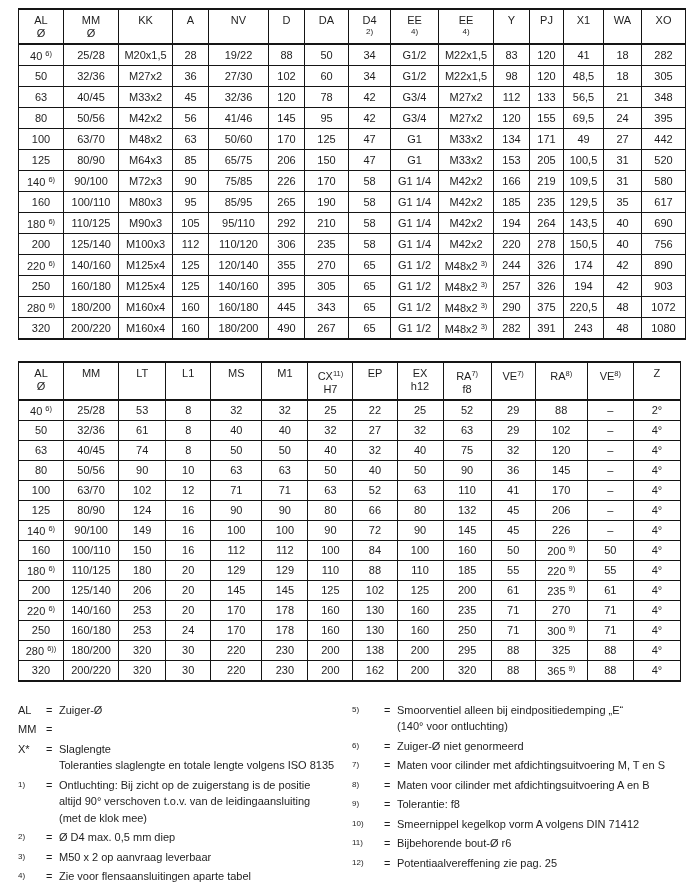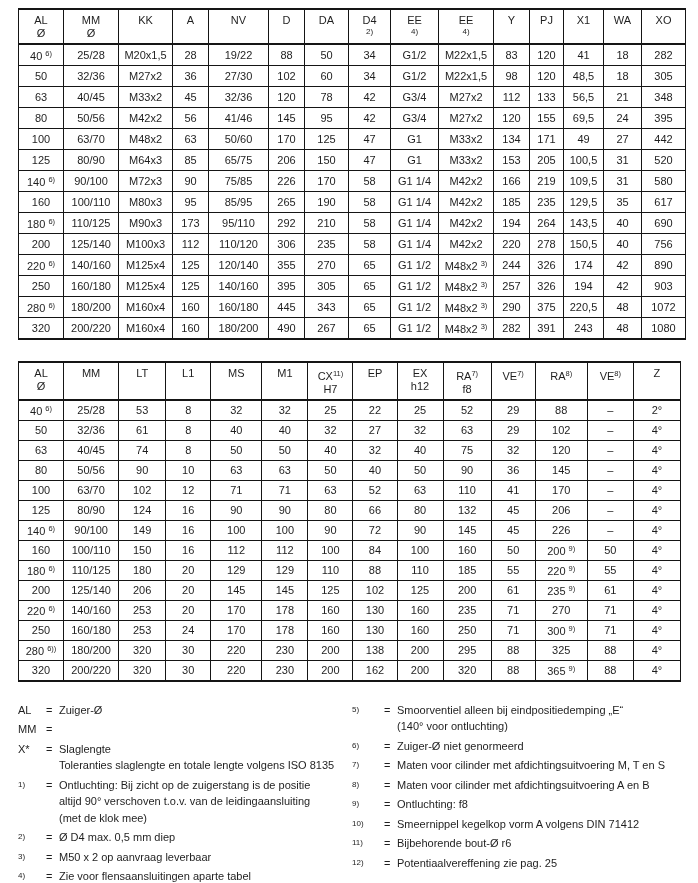--- a/index.html
+++ b/index.html
@@ -276,21 +276,21 @@
           <td>185</td>
           <td>235</td>
           <td>129,5</td>
           <td>35</td>
           <td>617</td>
         </tr>
         <tr>
           <td>180 <span class="sup">6)</span></td>
           <td>110/125</td>
           <td>M90x3</td>
-          <td>173</td>
+          <td>105</td>
           <td>95/110</td>
           <td>292</td>
           <td>210</td>
           <td>58</td>
           <td>G1 1/4</td>
           <td>M42x2</td>
           <td>194</td>
           <td>264</td>
           <td>143,5</td>
           <td>40</td>
@@ -736,21 +736,21 @@
           <span class="fn-text">Maten voor cilinder met afdichtingsuitvoering M, T en S</span>
         </div>
         <div class="fn-item">
           <span class="fn-key sup-key">8)</span>
           <span class="fn-eq">=</span>
           <span class="fn-text">Maten voor cilinder met afdichtingsuitvoering A en B</span>
         </div>
         <div class="fn-item">
           <span class="fn-key sup-key">9)</span>
           <span class="fn-eq">=</span>
-          <span class="fn-text">Ontluchting: f8</span>
+          <span class="fn-text">Tolerantie: f8</span>
         </div>
         <div class="fn-item">
           <span class="fn-key sup-key">10)</span>
           <span class="fn-eq">=</span>
           <span class="fn-text">Smeernippel kegelkop vorm A volgens DIN 71412</span>
         </div>
         <div class="fn-item">
           <span class="fn-key sup-key">11)</span>
           <span class="fn-eq">=</span>
           <span class="fn-text">Bijbehorende bout-Ø r6</span>

